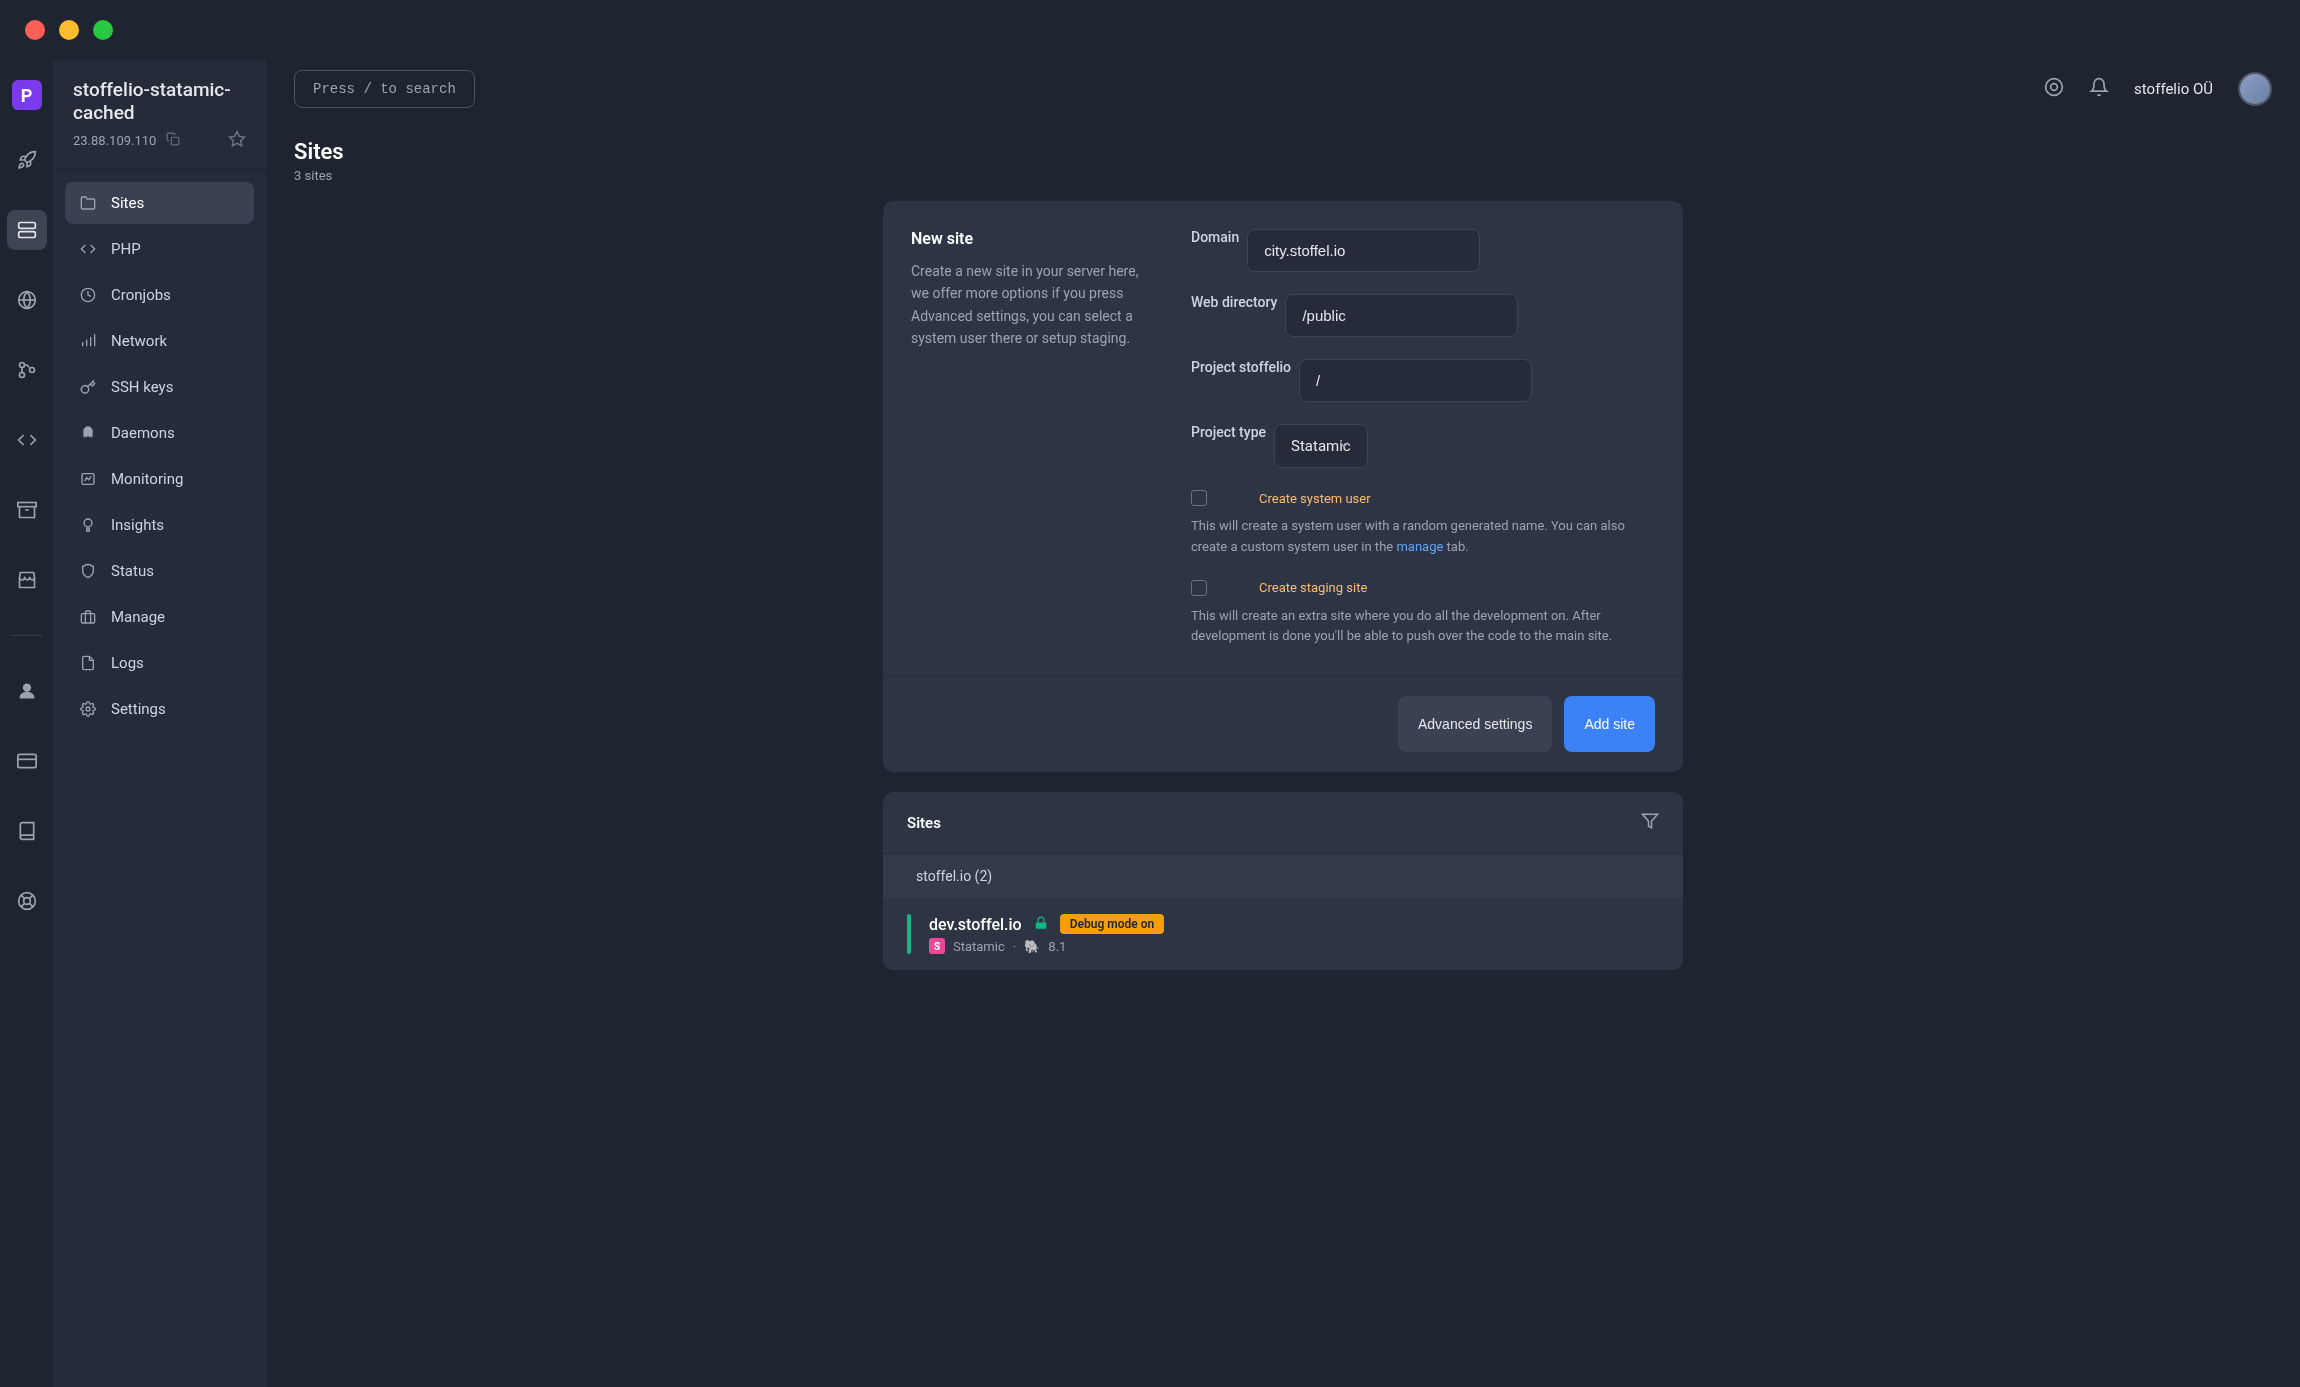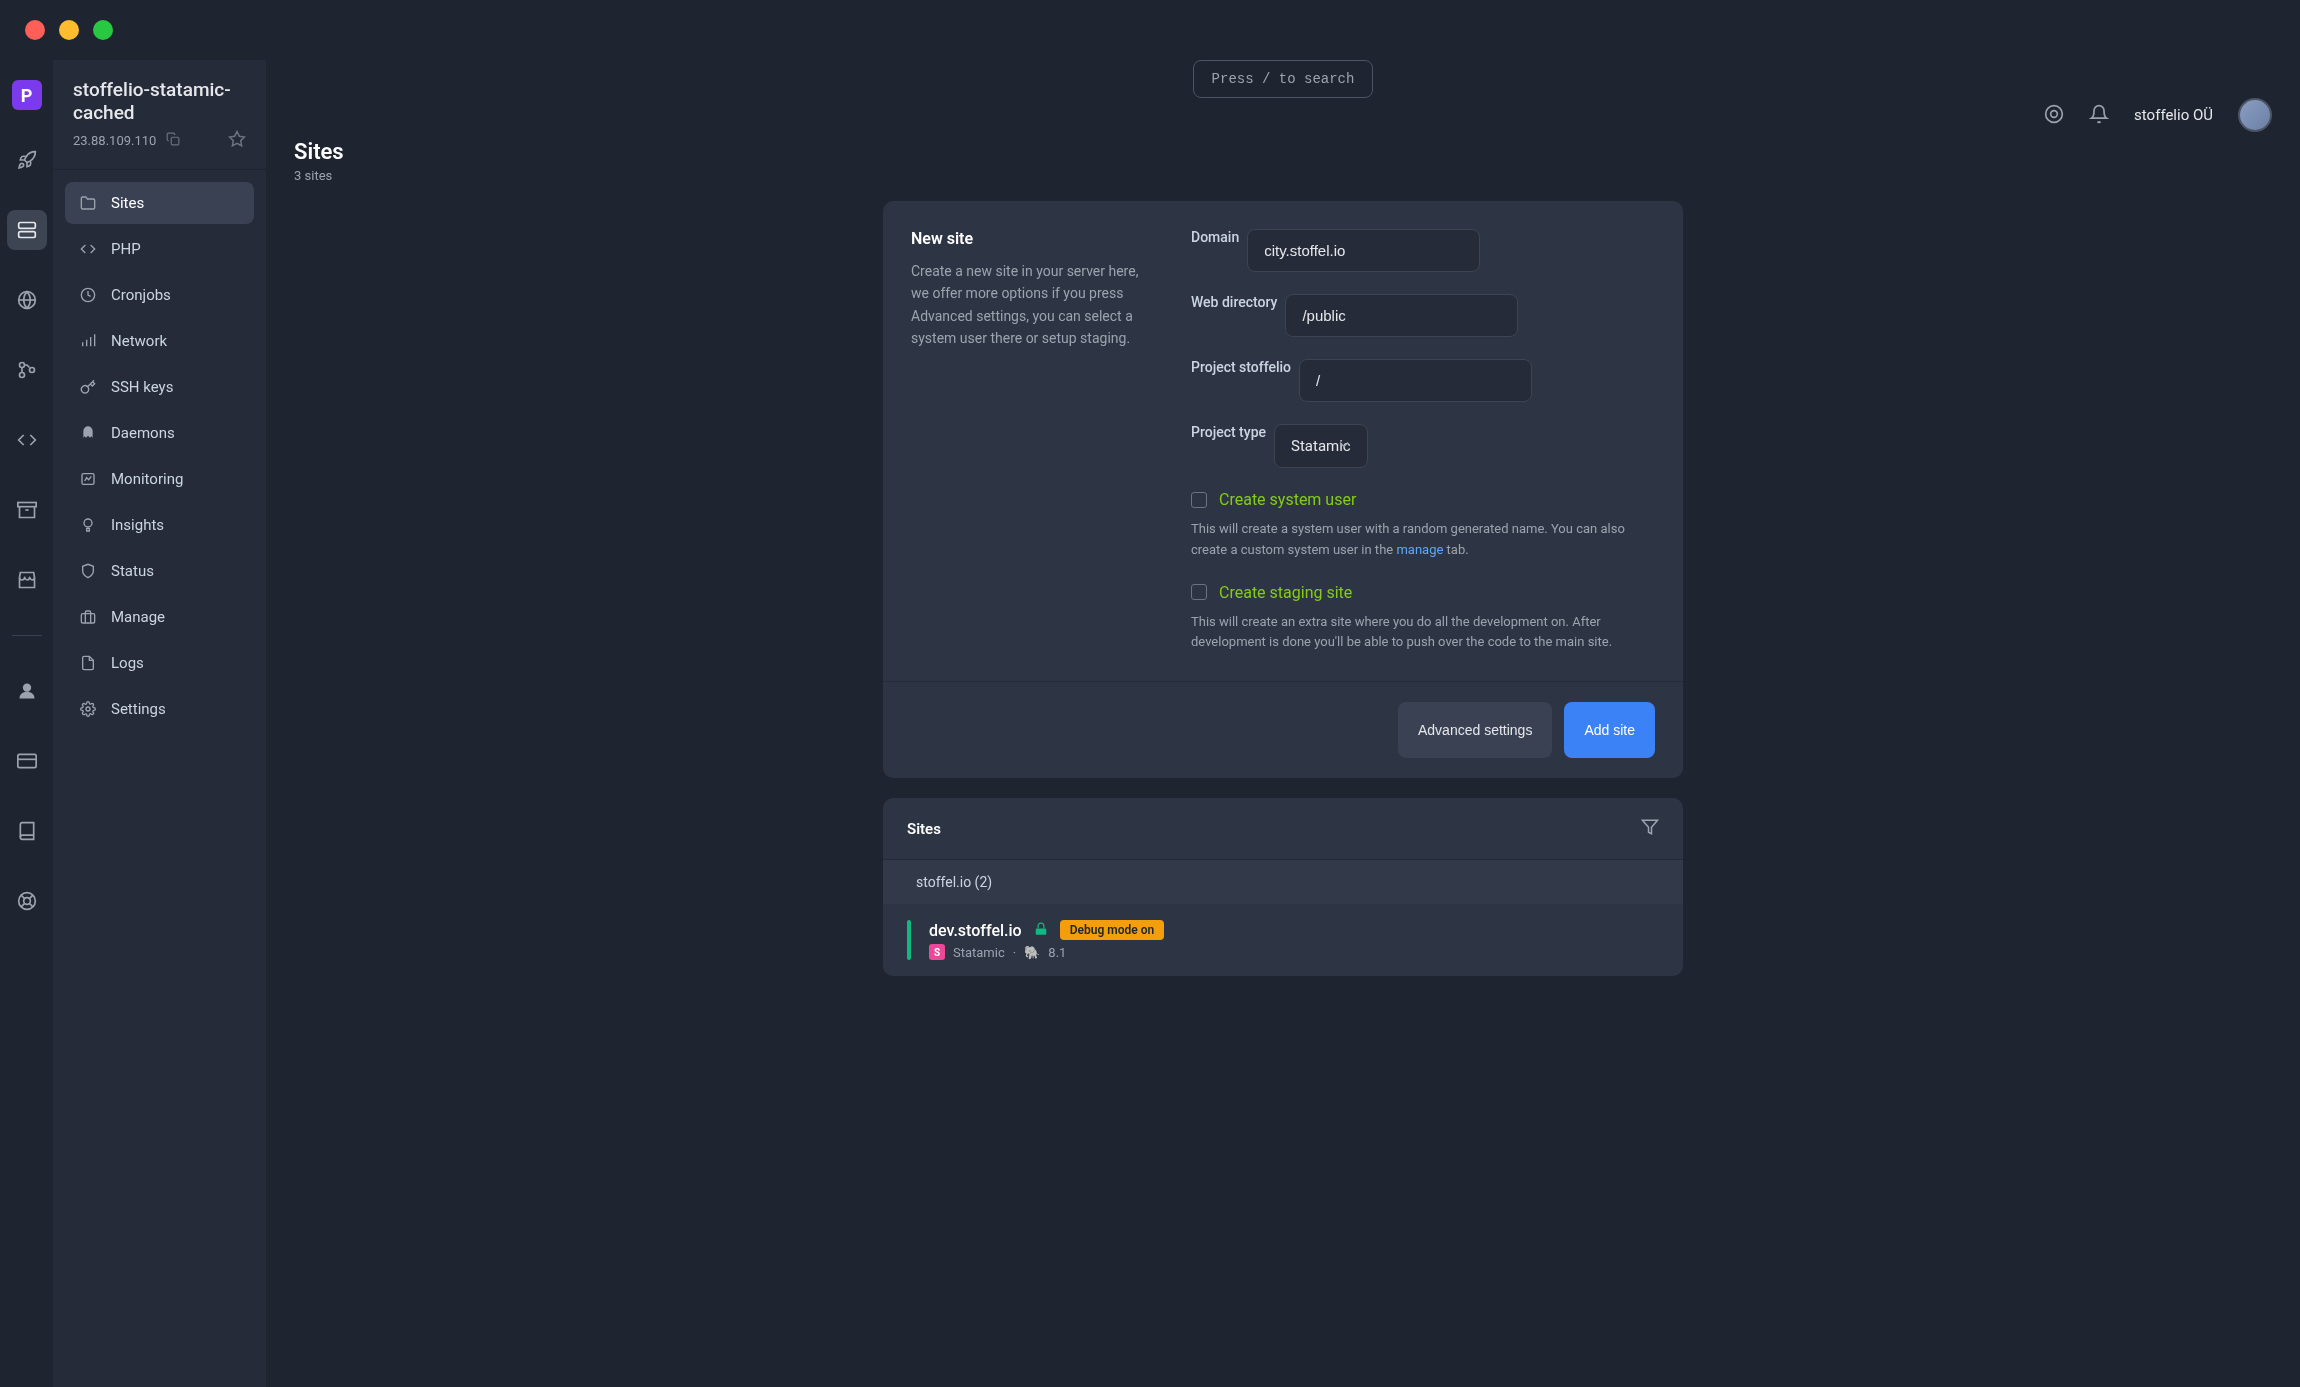--- a/index.html
+++ b/index.html
@@ -28,21 +28,21 @@
     .server-ip { font-size: 13px; color: #9ca3af; }
     .star-icon { margin-left: auto; color: #6b7280; cursor: pointer; }
     .copy-icon { color: #6b7280; cursor: pointer; }
     
     .sidebar-nav { padding: 12px; display: flex; flex-direction: column; gap: 4px; }
     .nav-item { display: flex; align-items: center; gap: 14px; padding: 12px 14px; border-radius: 8px; color: #cbd5e1; cursor: pointer; font-size: 15px; }
     .nav-item.active { background: #394152; color: #fff; }
     .nav-icon { width: 18px; height: 18px; display: flex; align-items: center; justify-content: center; color: #9ca3af; }
     
     .main { flex: 1; background: #1e2530; display: flex; flex-direction: column; }
-    .topbar { height: 57px; display: flex; align-items: center; padding: 0 28px; background: #1e2530; flex-direction: column; }
+    .topbar { height: 57px; display: flex; align-items: center; padding: 0 28px; background: #1e2530; }
     .search-btn { padding: 10px 18px; border: 1px solid #4b5563; border-radius: 8px; color: #9ca3af; font-family: 'Courier New', monospace; font-size: 14px; background: transparent; cursor: pointer; }
     .topbar-right { margin-left: auto; display: flex; align-items: center; gap: 25px; }
     .topbar-icon { color: #9ca3af; cursor: pointer; }
     .user-name { color: #e5e7eb; font-size: 15px; }
     .avatar { width: 34px; height: 34px; border-radius: 50%; background: linear-gradient(135deg, #8b9dc3, #6b7fa3); border: 2px solid #4b5563; }
     
     .page-header { padding: 22px 28px 18px; }
     .page-title { font-size: 22px; font-weight: 600; color: #fff; }
     .page-subtitle { font-size: 13px; color: #9ca3af; margin-top: 4px; }
     
@@ -57,21 +57,21 @@
     .form-group { display: flex; flex-direction: row; gap: 8px; }
     .form-label { font-size: 14px; color: #cbd5e1; font-weight: 500; }
     .form-input { padding: 12px 16px; background: #252b38; border: 1px solid #3d4452; border-radius: 8px; color: #e5e7eb; font-size: 15px; }
     .form-select { padding: 12px 16px; background: #252b38; border: 1px solid #3d4452; border-radius: 8px; color: #e5e7eb; font-size: 15px; appearance: none; position: relative; }
     .select-wrapper { position: relative; }
     .select-chevron { position: absolute; right: 16px; top: 50%; transform: translateY(-50%); color: #9ca3af; pointer-events: none; }
     
     .checkbox-group { display: flex; flex-direction: column; gap: 8px; }
     .checkbox-row { display: flex; align-items: center; gap: 12px; }
     .checkbox { width: 16px; height: 16px; border: 1.5px solid #6b7280; border-radius: 3px; background: transparent; cursor: pointer; }
-    .checkbox-label { font-size: 16px; color: #84cc16; }
+    .checkbox-label { font-size: 13px; color: #fdba74; margin-left: 40px; }
     .help-text { font-size: 13px; color: #9ca3af; line-height: 1.6; margin-top: 2px; }
     .help-link { color: #60a5fa; cursor: pointer; }
     
     .card-footer { padding: 20px 28px; border-top: 1px solid #252b38; display: flex; justify-content: flex-end; gap: 12px; }
     .btn-secondary { padding: 12px 20px; background: #394152; border: none; border-radius: 8px; color: #e5e7eb; font-size: 14px; cursor: pointer; }
     .btn-primary { padding: 20px 20px; background: #3b82f6; border: none; border-radius: 8px; color: #ffffff; font-size: 14px; font-weight: 500; cursor: pointer; }
     
     .sites-card { background: #2d3544; border-radius: 10px; max-width: 800px; margin: 0 auto; }
     .sites-header { padding: 20px 24px; display: flex; align-items: center; border-bottom: 1px solid #252b38; }
     .sites-title { font-size: 15px; font-weight: 600; color: #fff; }

